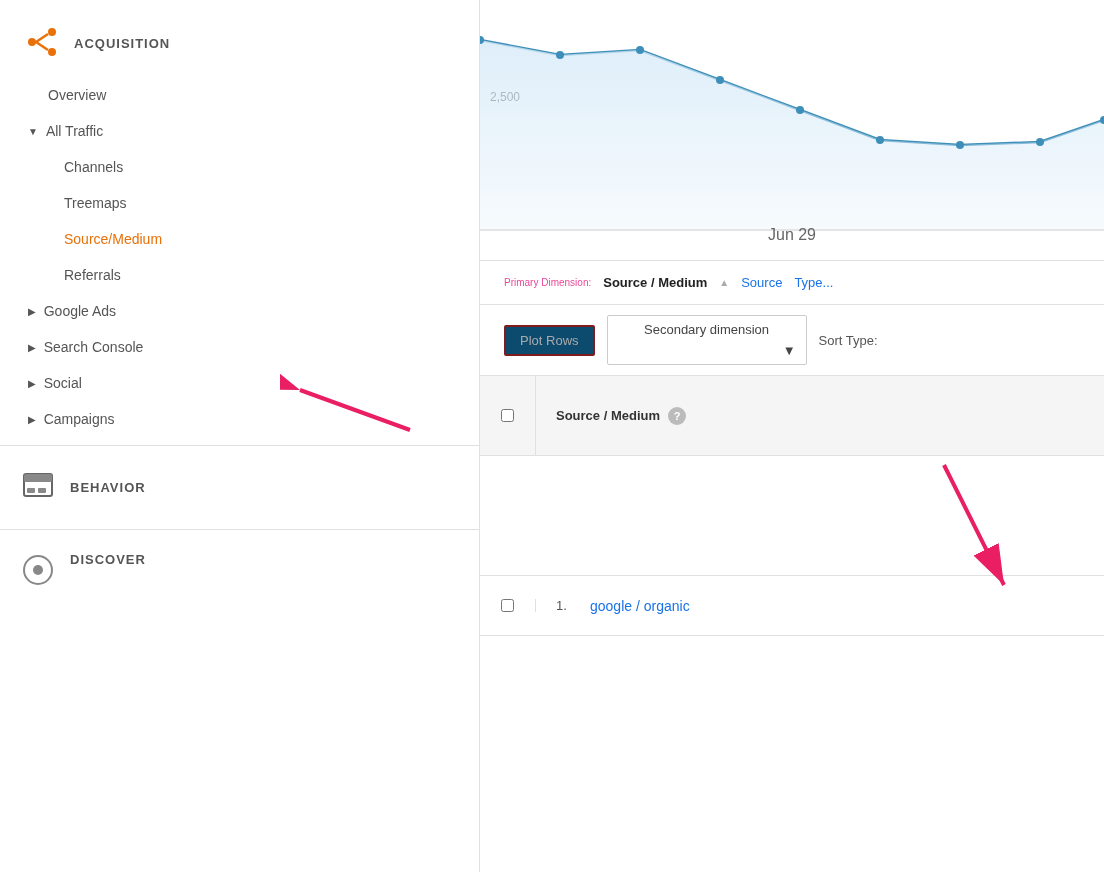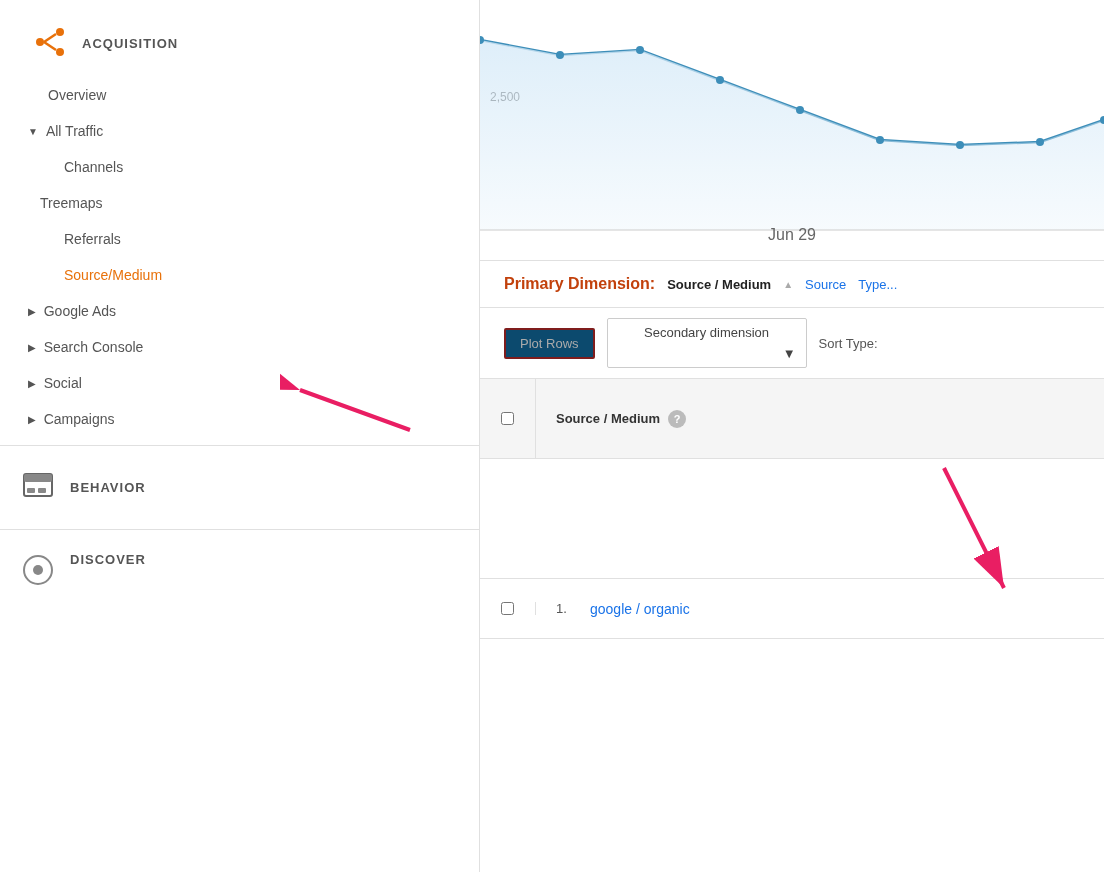--- a/index.html
+++ b/index.html
@@ -19,21 +19,21 @@
       min-width: 480px;
       background: #fff;
       border-right: 1px solid #e0e0e0;
       padding-top: 10px;
       overflow-y: auto;
     }
 
     .sidebar-header {
       display: flex;
       align-items: center;
-      padding: 14px 20px 14px 32px;
+      padding: 14px 20px 14px 24px;
       gap: 14px;
     }
 
     .acquisition-icon {
       width: 36px;
       height: 36px;
     }
 
     .sidebar-section-title {
       font-size: 13px;
@@ -129,23 +129,22 @@
     
     .primary-dim-row {
       display: flex;
       align-items: center;
       padding: 14px 24px;
       gap: 12px;
       border-bottom: 1px solid #e0e0e0;
     }
 
     .primary-dim-label {
-      font-size: 16px;
-      color: #c2410c;
-      font-weight: bold;
+      font-size: 10px;
+      color: #ec4899;
     }
 
     .primary-dim-active {
       font-size: 13px;
       font-weight: 700;
       color: #222;
     }
 
     .primary-dim-link {
       font-size: 13px;
@@ -310,30 +309,30 @@
 
   <div class="sidebar-item with-arrow">
     <span class="arrow">▼</span>
     <span>All Traffic</span>
   </div>
 
   <div class="sidebar-item" style="padding-left:64px;">
     <span>Channels</span>
   </div>
 
-  <div class="sidebar-item" style="padding-left:40px;">
+  <div class="sidebar-item" style="padding-left:64px;">
     <span>Treemaps</span>
+  </div>
+
+  <div class="sidebar-item active" style="padding-left:64px;">
+    <span>Source/Medium</span>
   </div>
 
   <div class="sidebar-item" style="padding-left:64px;">
     <span>Referrals</span>
-  </div>
-
-  <div class="sidebar-item active" style="padding-left:64px;">
-    <span>Source/Medium</span>
   </div>
 
   <div class="sidebar-item with-arrow">
     <span class="arrow">▶</span>
     <span>Google Ads</span>
   </div>
 
   <div class="sidebar-item with-arrow">
     <span class="arrow">▶</span>
     <span>Search Console</span>

